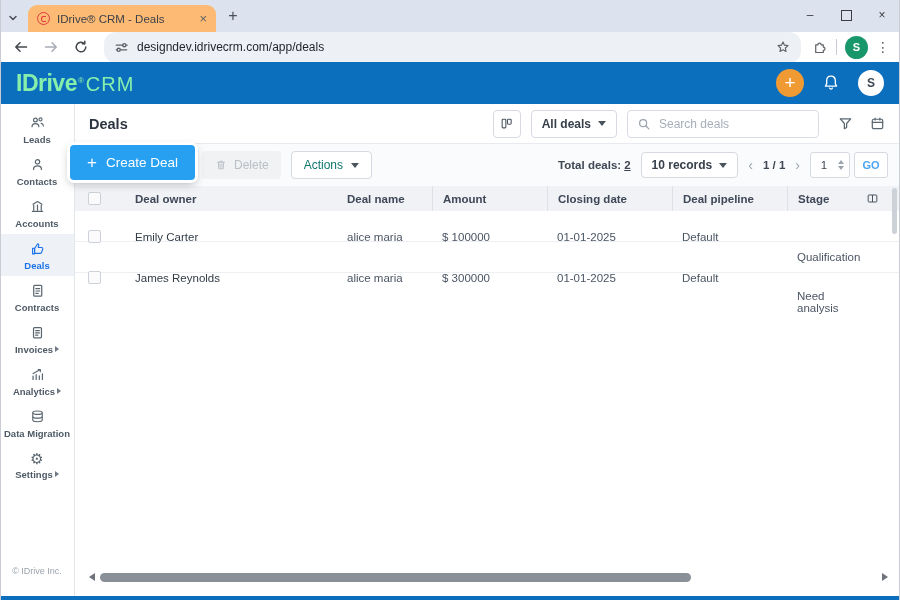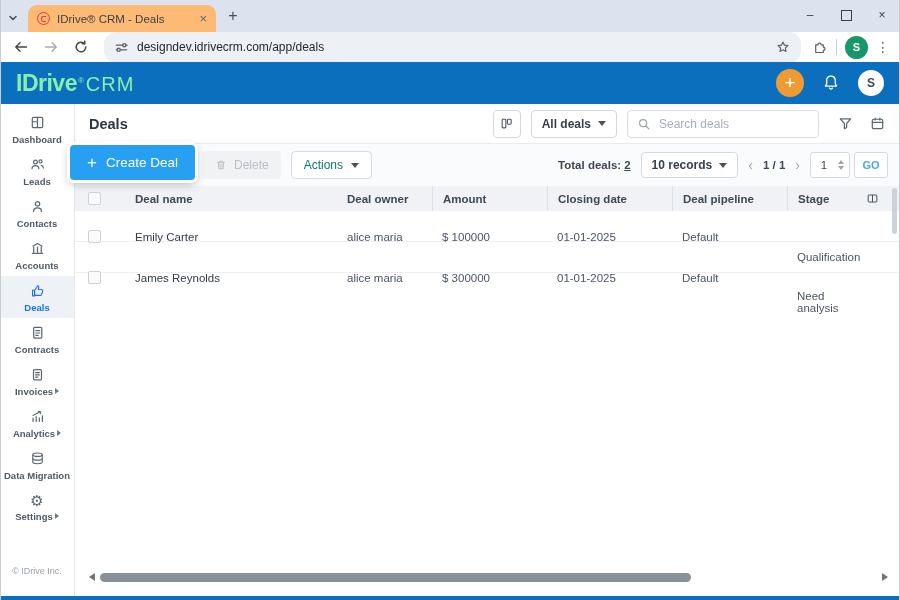--- a/index.html
+++ b/index.html
@@ -185,29 +185,20 @@
         <path d="M9 2.8c-2.4 0-3.9 1.8-3.9 4.1v2.8L4 11.8h10l-1.1-2.1V6.9c0-2.3-1.5-4.1-3.9-4.1z" fill="none" stroke="#fff" stroke-width="1.2" stroke-linejoin="round"></path>
         <path d="M7.7 13.6a1.4 1.4 0 0 0 2.6 0" fill="none" stroke="#fff" stroke-width="1.2" stroke-linecap="round"></path>
       </svg>
     <div class="app-avatar">S</div>
   </div>
 </div>
 
 <div class="sidebar">
   <div class="nav-item">
     <svg class="ic" width="17" height="17" viewBox="0 0 18 18">
-        <rect x="3.5" y="3.5" width="11" height="11" rx="1.5" fill="none" stroke="currentColor" stroke-width="1.3"></rect>
-        <path d="M9 3.5v11M3.5 8.2H9" fill="none" stroke="currentColor" stroke-width="1.3"></path>
-      </svg>
-    <span class="nav-label">
-        <span>Dashboard</span>
-      </span>
-  </div>
-  <div class="nav-item">
-    <svg class="ic" width="17" height="17" viewBox="0 0 18 18">
         <circle cx="6.8" cy="6.4" r="2" fill="none" stroke="currentColor" stroke-width="1.3"></circle>
         <path d="M3.2 13.4c0-2 1.6-3.3 3.6-3.3s3.6 1.3 3.6 3.3" fill="none" stroke="currentColor" stroke-width="1.3" stroke-linecap="round"></path>
         <circle cx="12.2" cy="5.7" r="1.6" fill="none" stroke="currentColor" stroke-width="1.2"></circle>
         <path d="M12.9 9.9c1.4.3 2.3 1.5 2.3 2.9" fill="none" stroke="currentColor" stroke-width="1.2" stroke-linecap="round"></path>
       </svg>
     <span class="nav-label">
         <span>Leads</span>
       </span>
   </div>
   <div class="nav-item">
@@ -350,22 +341,22 @@
         </div>
         <div class="go-btn">GO</div>
       </div>
     </div>
   </div>
 
   <div class="thead">
     <div class="th">
         <span class="cb"></span>
       </div>
+    <div class="th pad">Deal owner</div>
     <div class="th pad">Deal name</div>
-    <div class="th pad">Deal owner</div>
     <div class="th sep">Amount</div>
     <div class="th sep">Closing date</div>
     <div class="th sep">Deal pipeline</div>
     <div class="th sep">Stage</div>
     <div class="th" style="justify-content:flex-start;">
       <svg class="ic colicon" width="15" height="15" viewBox="0 0 18 18">
           <rect x="3.8" y="4.8" width="10.4" height="8.4" rx="1" fill="none" stroke="#4a545f" stroke-width="1.2"></rect>
           <path d="M9 4.8v8.4" stroke="#4a545f" stroke-width="1.2"></path>
         </svg>
     </div>

